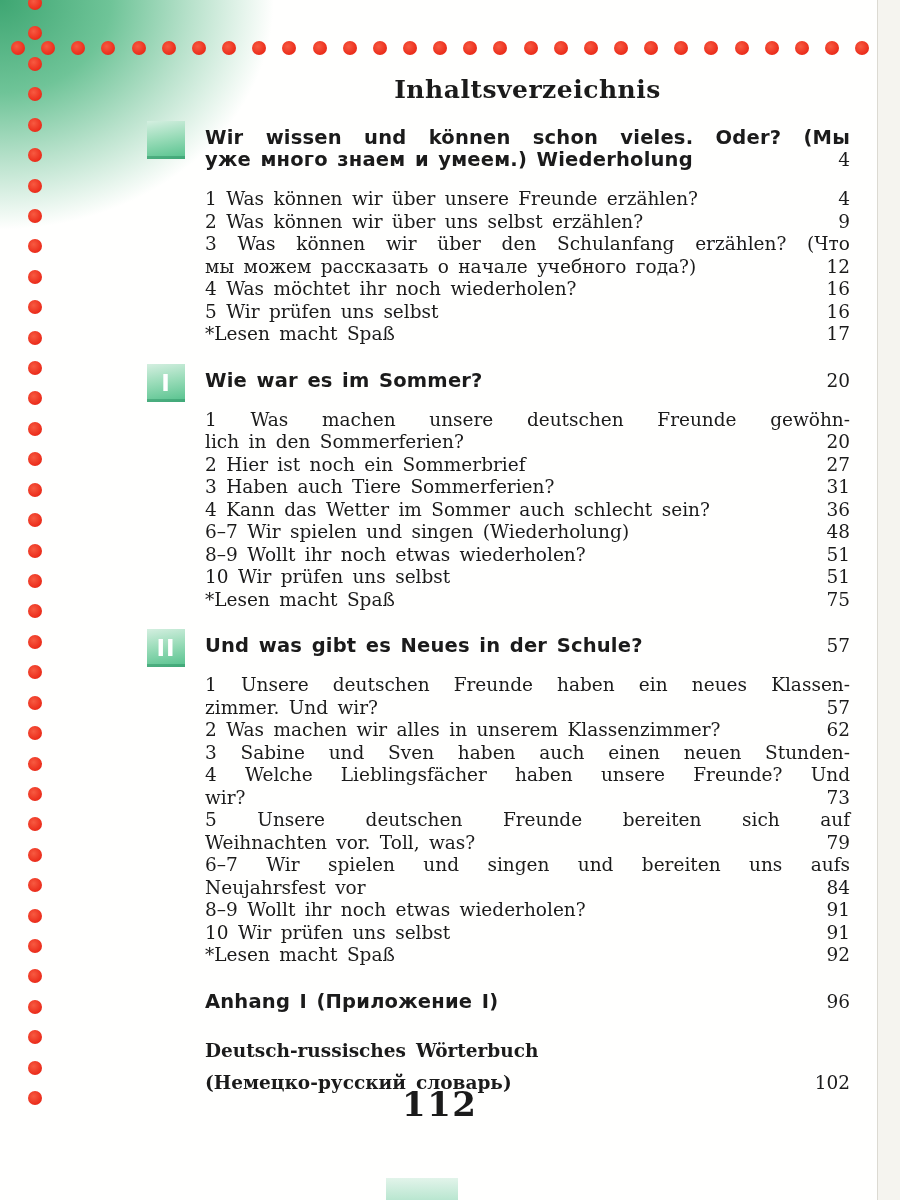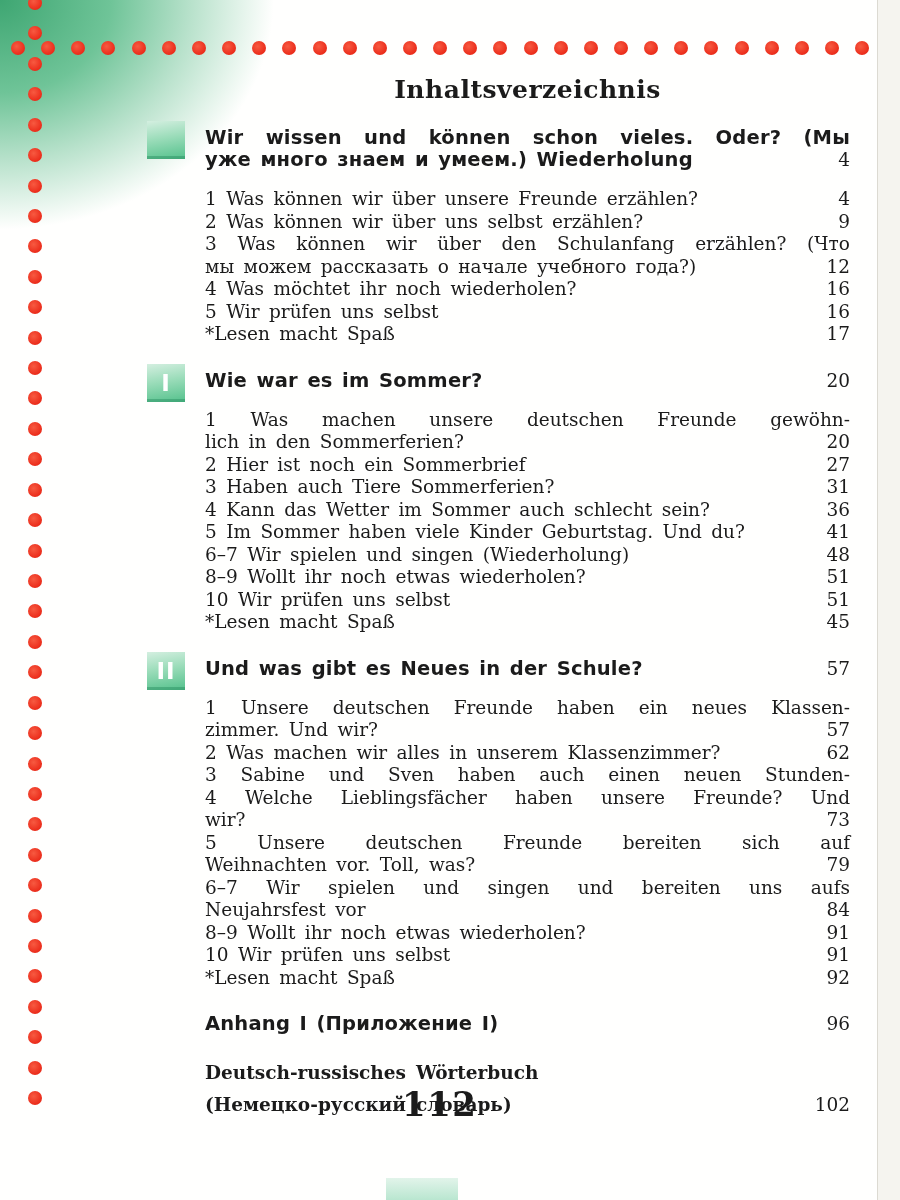--- a/index.html
+++ b/index.html
@@ -225,43 +225,38 @@
           <span class="t">3 Haben auch Tiere Sommerferien?</span>
           <span class="lead dots"></span>
           <span class="pg">31</span>
         </div>
         <div class="line">
           <span class="t">4 Kann das Wetter im Sommer auch schlecht sein?</span>
           <span class="lead dots"></span>
           <span class="pg">36</span>
         </div>
         <div class="line">
-          <span class="t">5 Im Sommer haben viele Kinder Geburtstag. Und du?</span>
-          <span class="lead dots"></span>
-          <span class="pg">41</span>
-        </div>
-        <div class="line">
           <span class="t">6–7 Wir spielen und singen (Wiederholung)</span>
           <span class="lead dots"></span>
           <span class="pg">48</span>
         </div>
         <div class="line">
           <span class="t">8–9 Wollt ihr noch etwas wiederholen?</span>
           <span class="lead dots"></span>
           <span class="pg">51</span>
         </div>
         <div class="line">
           <span class="t">10 Wir prüfen uns selbst</span>
           <span class="lead dots"></span>
           <span class="pg">51</span>
         </div>
         <div class="line">
           <span class="t">*Lesen macht Spaß</span>
           <span class="lead dots"></span>
-          <span class="pg">45</span>
+          <span class="pg">75</span>
         </div>
       </div>
       <div class="block heading">
         <span class="marker">II</span>
         <div class="line">
           <span class="t">Und was gibt es Neues in der Schule?</span>
           <span class="lead dots"></span>
           <span class="pg">57</span>
         </div>
       </div>

